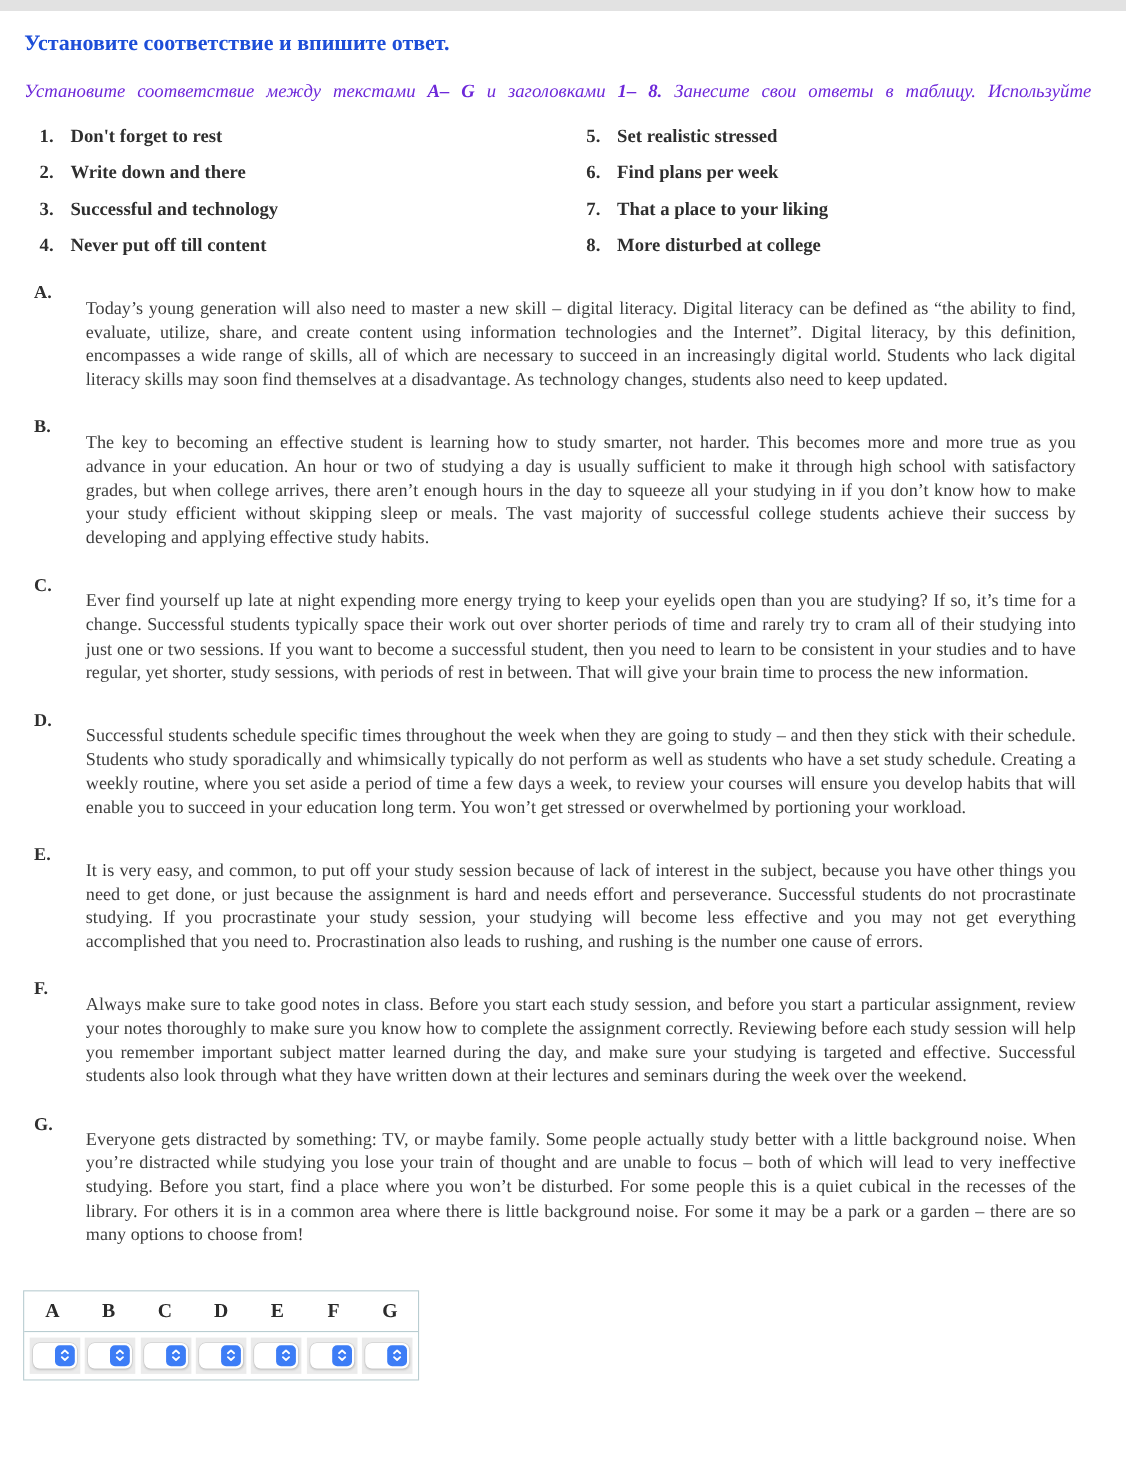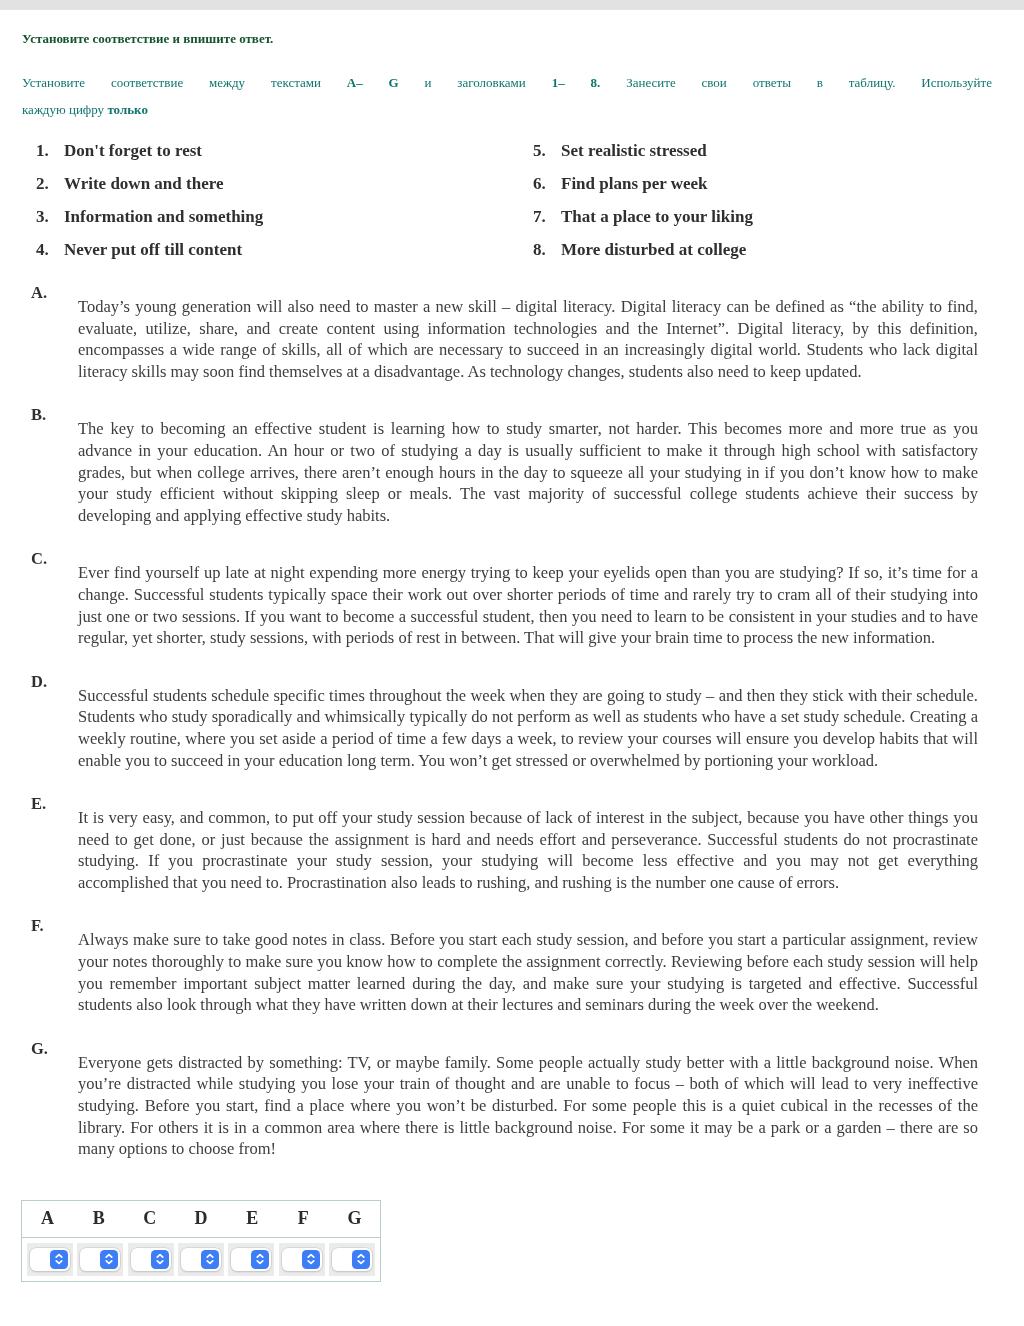--- a/index.html
+++ b/index.html
@@ -3,26 +3,26 @@
 <meta charset="utf-8">
 <style>
   html,body{margin:0;padding:0;}
   body{
     width:1024px;height:1326px;background:#ffffff;overflow:hidden;
     font-family:"Liberation Serif","DejaVu Serif",serif;color:#3d3d3d;
     -webkit-font-smoothing:antialiased;
   }
   .top-bar{height:10px;background:#e2e2e2;}
   .title{
-    margin:18px 32px 0 22px;font-size:13px;font-weight:bold;color:#14532d;
+    margin:18px 32px 0 22px;font-size:20px;font-weight:bold;color:#1d4ed8;
     line-height:22px;
   }
   .instructions{
-    margin:19px 32px 0 22px;font-size:13px;line-height:27px;
-    color:#0f766e;
+    margin:19px 32px 0 22px;font-style:italic;font-size:17px;line-height:27px;
+    color:#6d28d9;
   }
   .instructions b{font-weight:bold;}
   .instr-justify{text-align:justify;text-align-last:justify;}
   .headings{display:flex;margin:17px 0 0 36px;}
   .headings-col-left{width:497px;flex-shrink:0;}
   .headings-col-right{flex:1;}
   .heading-item{
     display:flex;font-weight:bold;font-size:17px;line-height:21px;
     margin-bottom:12px;color:#2f2f2f;
   }
@@ -56,36 +56,35 @@
 <body>
 
 <div class="top-bar"></div>
 
 <main>
 
   <h1 class="title">Установите соответствие и впишите ответ.</h1>
 
   <div class="instructions">
     <div class="instr-justify"><span>Установите соответствие между текстами </span><b>А– G</b><span> и заголовками </span><b>1– 8.</b><span> Занесите свои ответы в таблицу. Используйте</span></div>
-    <div><span>каждую цифру </span><b>только</b></div>
   </div>
 
   <div class="headings">
     <div class="headings-col-left">
       <div class="heading-item">
           <span class="num">1.</span>
           <span>Don't forget to rest</span>
         </div>
       <div class="heading-item">
           <span class="num">2.</span>
           <span>Write down and there</span>
         </div>
       <div class="heading-item">
           <span class="num">3.</span>
-          <span>Information and something</span>
+          <span>Successful and technology</span>
         </div>
       <div class="heading-item">
           <span class="num">4.</span>
           <span>Never put off till content</span>
         </div>
     </div>
     <div class="headings-col-right">
       <div class="heading-item">
           <span class="num">5.</span>
           <span>Set realistic stressed</span>

